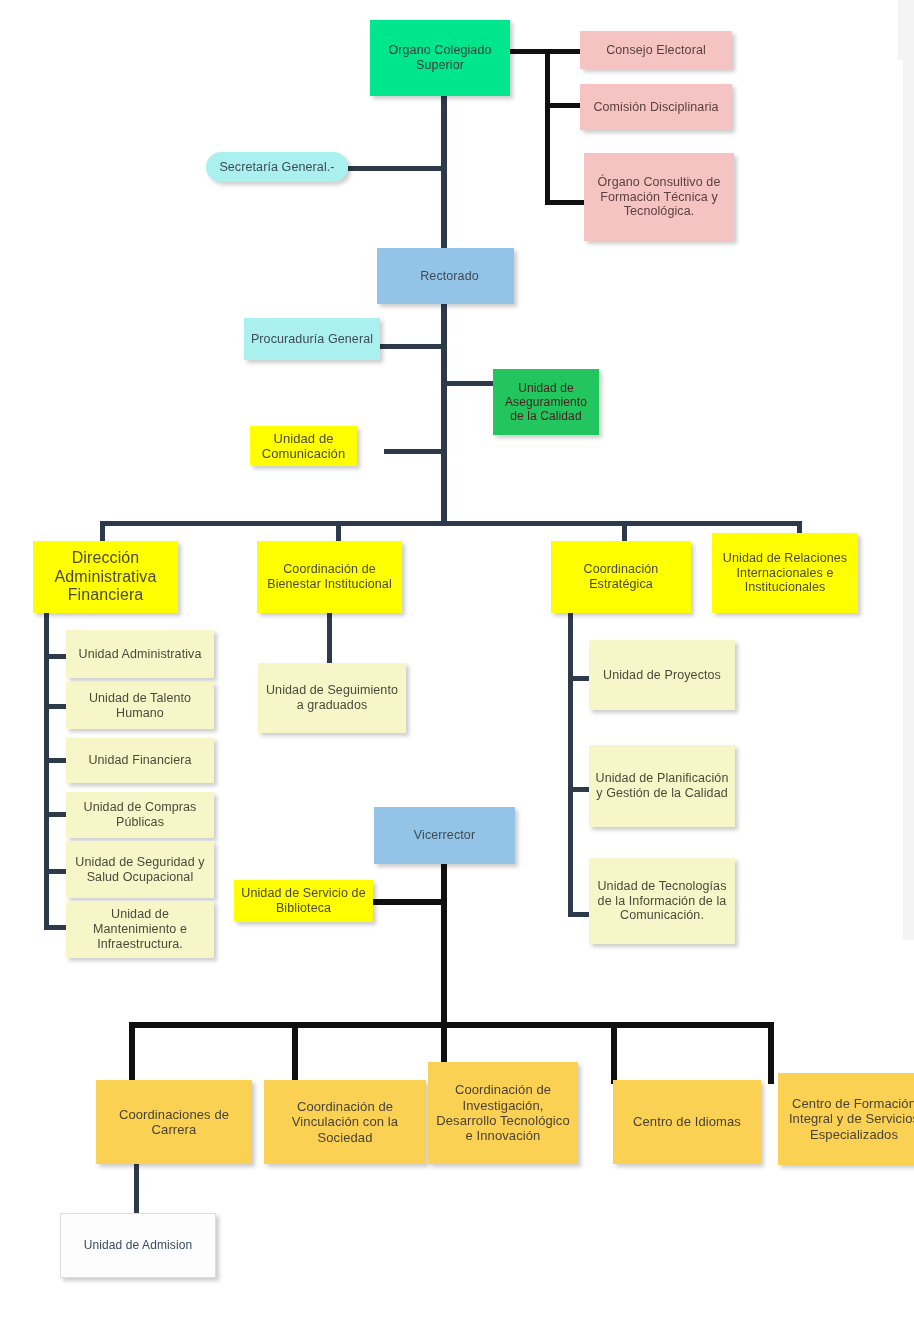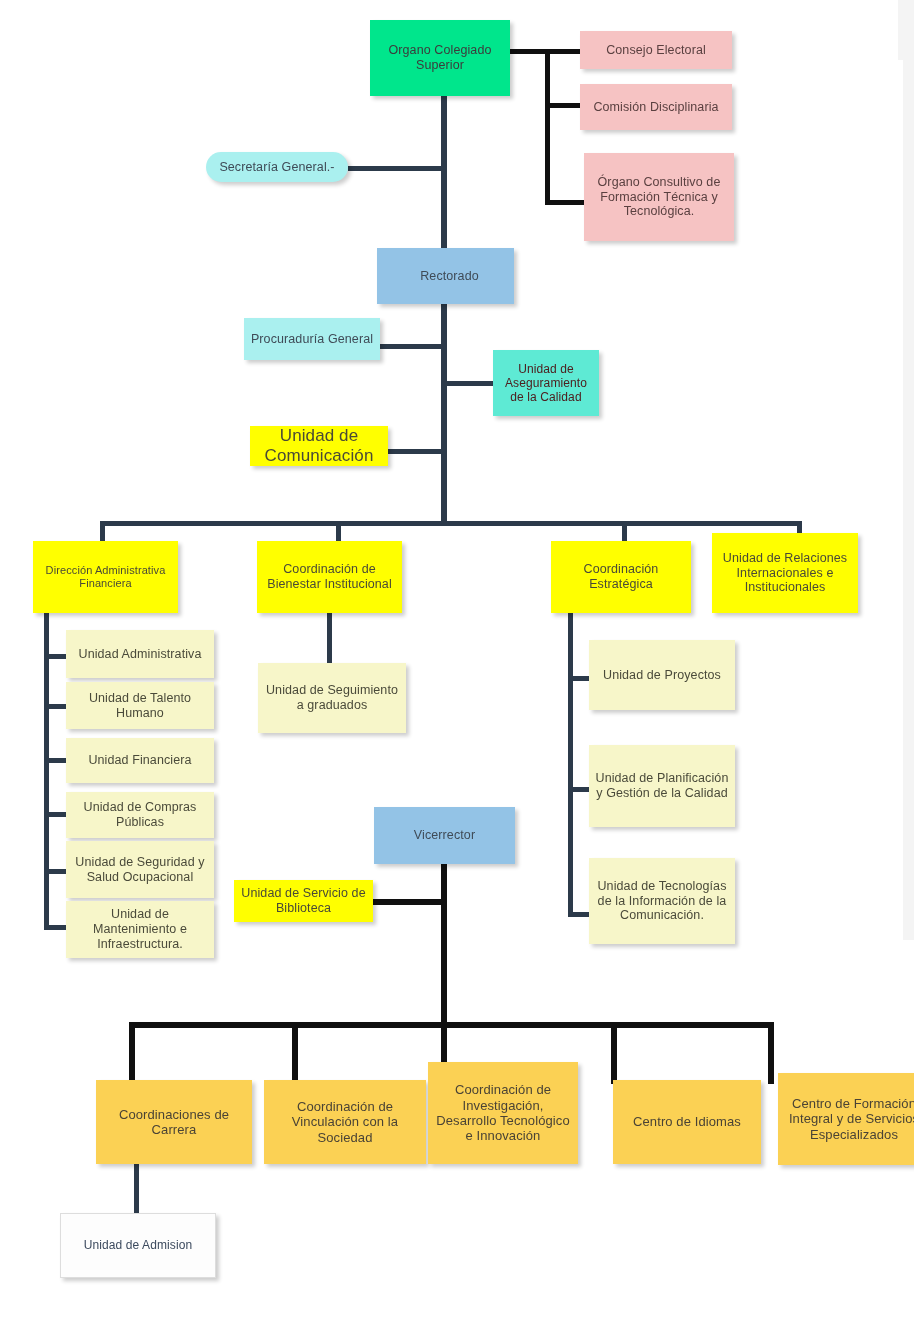--- a/index.html
+++ b/index.html
@@ -37,21 +37,21 @@
     padding: 2px 4px;
     box-shadow: 3px 3px 4px rgba(0,0,0,0.20);
     z-index: 5;
   }
   .node span { display: block; width: 100%; }
 
   
   .c-green  { background: #00e68c; color: #3b3b3b; }
   .c-blue   { background: #93c3e6; color: #3f4b57; }
   .c-pink   { background: #f6c3c3; color: #5a4040; }
-  .c-red    { background: #5eead4; color: #4d2020; }
+  .c-red    { background: #22c55e; color: #4d2020; margin-top: 19px; }
   .c-cyan   { background: #aaf0ef; color: #3f4b57; }
   .c-yellow { background: #ffff00; color: #4a4a36; }
   .c-lyellow{ background: #f7f6c9; color: #4a4a3a; }
   .c-orange { background: #fbd154; color: #4a4335; margin-left: 40px; }
   .c-white  { background: #fdfdfd; color: #3c4a5e; border: 1px solid #dddddd; }
 
   
   .ln {
     position: absolute;
     background: #2c3a4a;
@@ -144,25 +144,25 @@
   </div>
 
   <div class="node c-cyan" style="left:244px; top:318px; width:136px; height:42px; font-size:12.5px;">
     <span>Procuraduría General</span>
   </div>
 
   <div class="node c-red" style="left:493px; top:350px; width:106px; height:66px; font-size:12px;">
     <span>Unidad de Aseguramiento de la Calidad</span>
   </div>
 
-  <div class="node c-yellow" style="left:250px; top:426px; width:138px; height:40px; font-size:17px;">
+  <div class="node c-yellow" style="left:250px; top:426px; width:107px; height:40px; font-size:13px;">
     <span>Unidad de Comunicación</span>
   </div>
 
-  <div class="node c-yellow" style="left:33px; top:541px; width:145px; height:72px; font-size:11px;">
+  <div class="node c-yellow" style="left:33px; top:541px; width:145px; height:72px; font-size:16px;">
     <span>Dirección Administrativa Financiera</span>
   </div>
 
   <div class="node c-lyellow" style="left:66px; top:630px; width:148px; height:48px; font-size:12.5px;">
     <span>Unidad Administrativa</span>
   </div>
 
   <div class="node c-lyellow" style="left:66px; top:682px; width:148px; height:47px; font-size:12.5px;">
     <span>Unidad de Talento Humano</span>
   </div>

